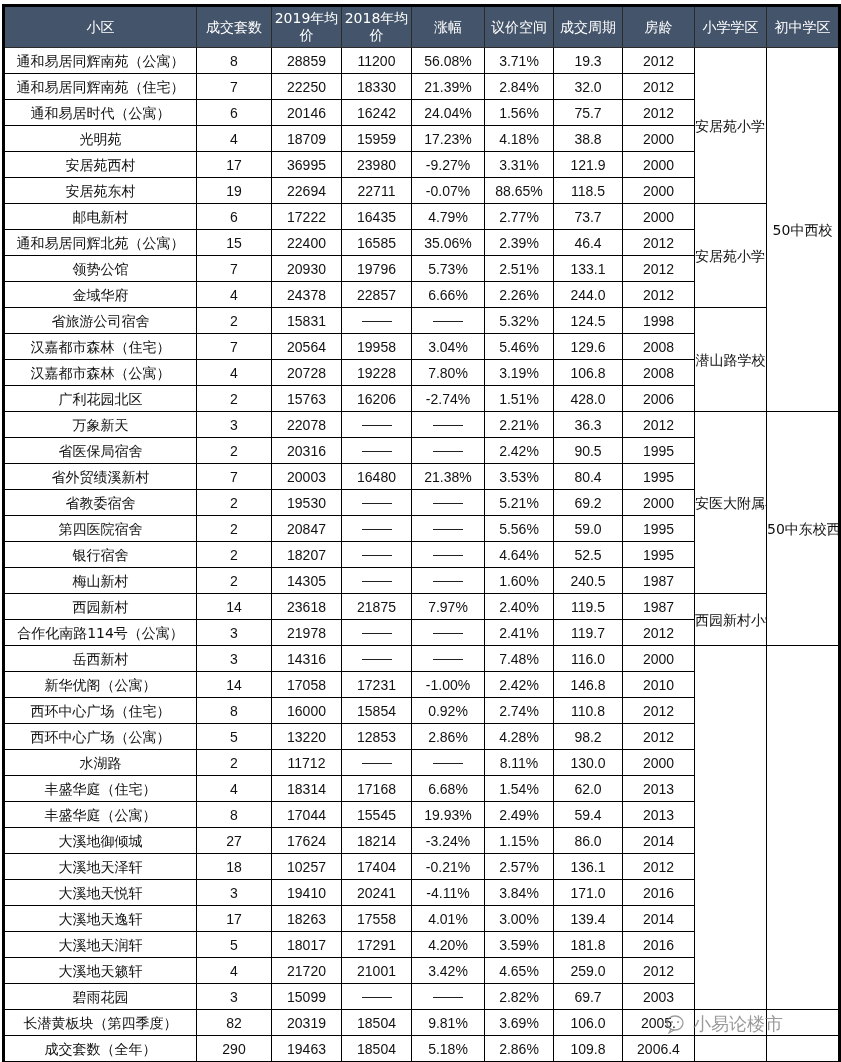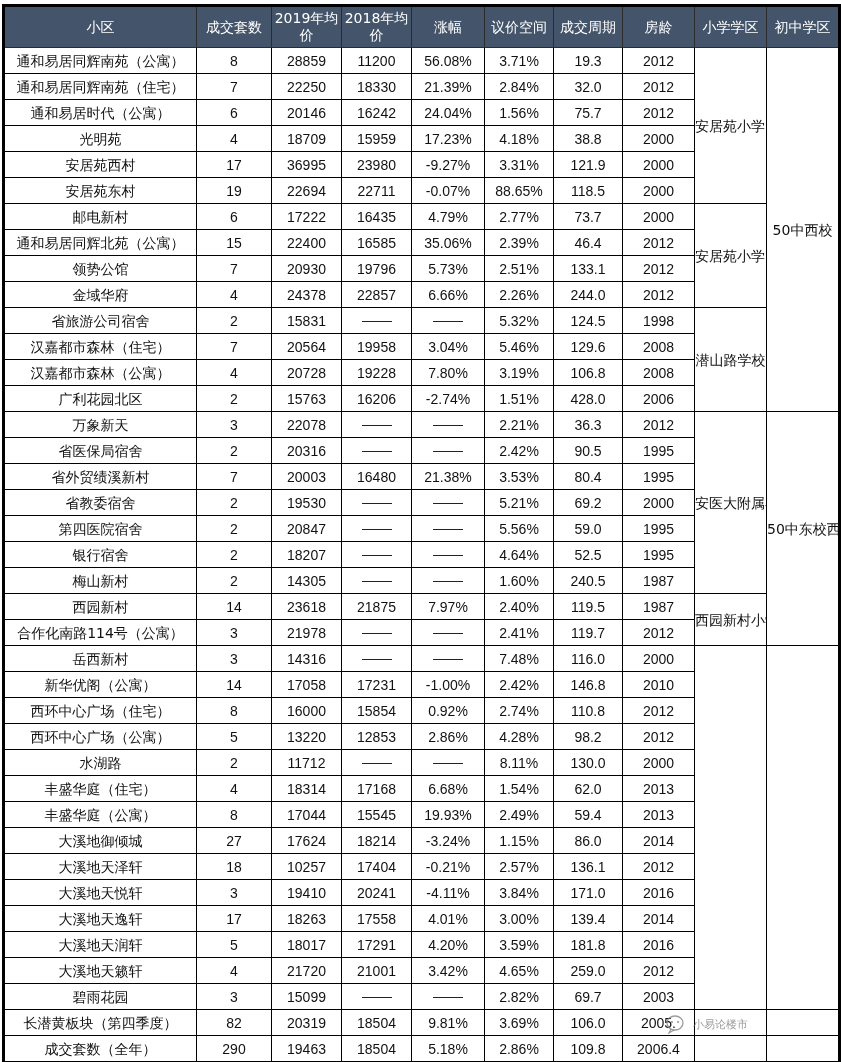--- a/index.html
+++ b/index.html
@@ -23,21 +23,21 @@
     border-color: #2b2b2b;
   }
   table.data td { height: 25px; font-size: 14px; line-height: 16px; }
   td.name { font-size: 14px; }
   td.num { font-family: "Liberation Sans", sans-serif; font-size: 14.5px; }
   td.school { white-space: normal; font-size: 14px; line-height: 20px; padding: 0 3px; }
   .dash { display: inline-block; width: 30px; height: 0; border-top: 1px solid #222; vertical-align: middle; }
   .watermark {
     position: absolute; left: 665px; top: 1010px; height: 28px;
     display: flex; align-items: center; gap: 6px;
-    color: rgba(120,120,120,0.75); font-size: 11px; pointer-events: none;
+    color: rgba(120,120,120,0.75); font-size: 18px; pointer-events: none;
   }
   .watermark .wm-icon { width: 22px; height: 22px; position: relative; }
 </style>
 </head>
 <body>
 
 <table class="data">
   <colgroup>
     <col style="width:193px">
       <col style="width:75px">

